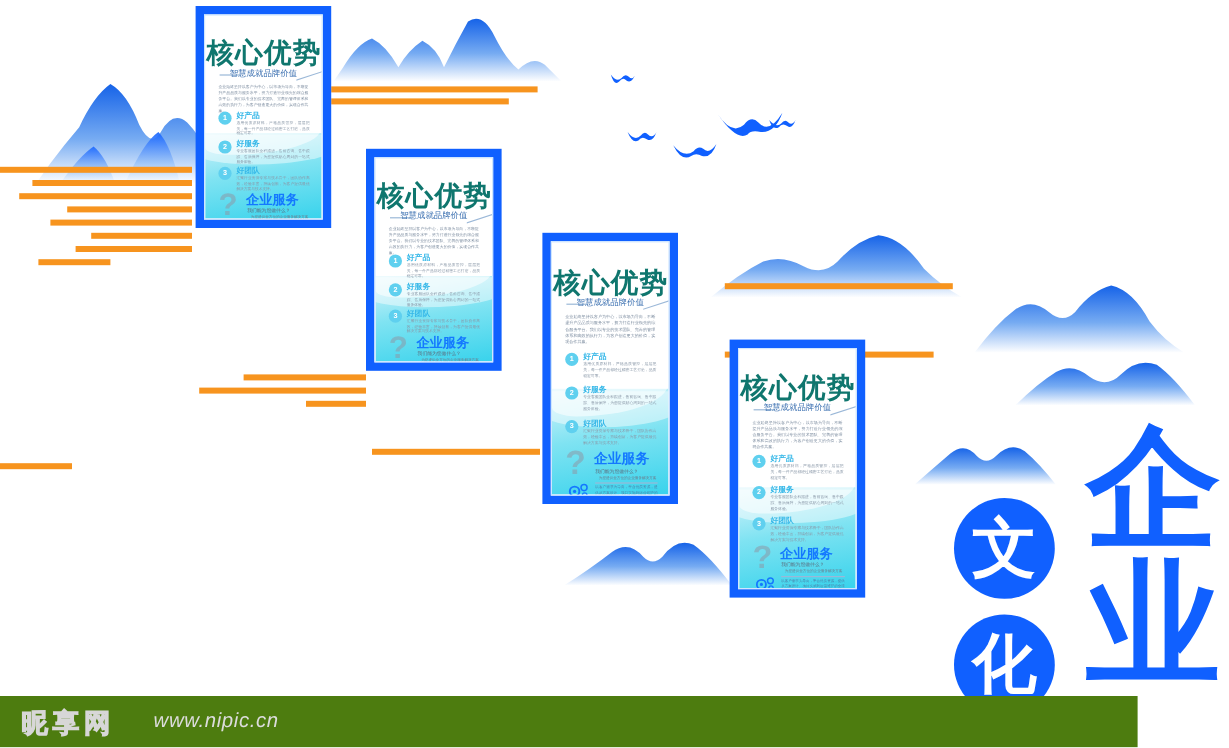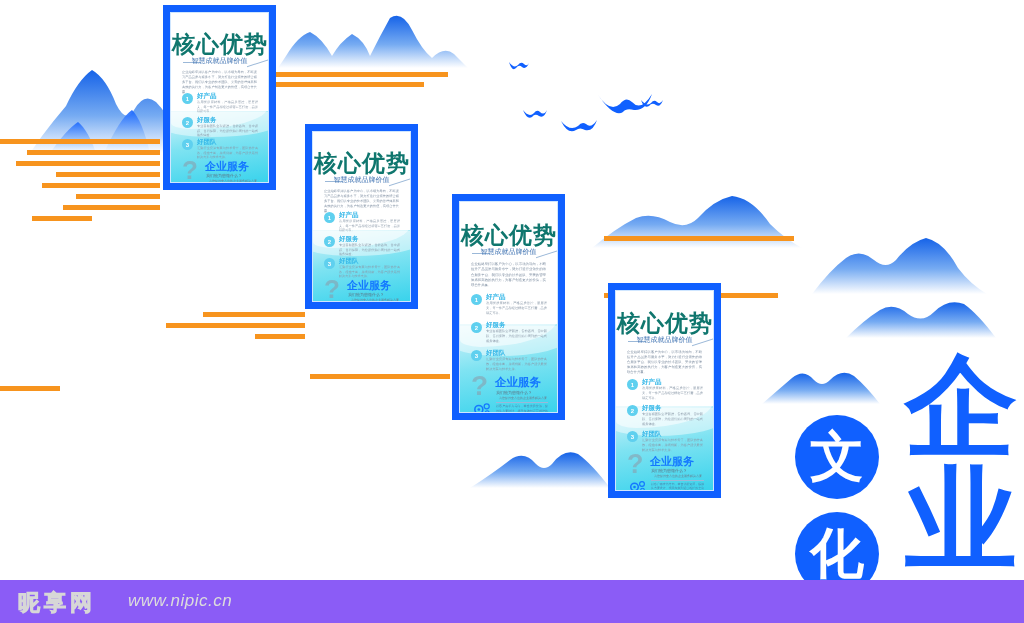--- a/index.html
+++ b/index.html
@@ -91,21 +91,21 @@
   
   .circ{
     position:absolute;border-radius:50%;
     background:#1060FF;color:#fff;
     display:flex;align-items:center;justify-content:center;
     font-weight:bold;
   }
   .brush{position:absolute;color:#1060FF;font-weight:bold;line-height:.92;}
 
   
-  .wmbar{position:absolute;left:0;bottom:0;width:1024px;height:43px;background:#8b5cf6;z-index:40;}
+  .wmbar{position:absolute;left:0;bottom:0;width:948px;height:43px;background:#4d7c0f;z-index:40;}
   .wmlogo{
     position:absolute;left:18px;top:8px;
     color:#d7d7d7;font-size:22px;font-weight:bold;letter-spacing:4px;
     -webkit-text-stroke:1px #d7d7d7;color:transparent;
   }
   .wmurl{position:absolute;left:128px;top:11px;color:#dcdcdc;font-size:17px;font-style:italic;letter-spacing:.5px;}
   .idbar{
     position:absolute;right:8px;top:6px;
     background:#a9a9a9;color:#fff;font-size:13px;
     padding:4px 10px;letter-spacing:.3px;white-space:nowrap;

